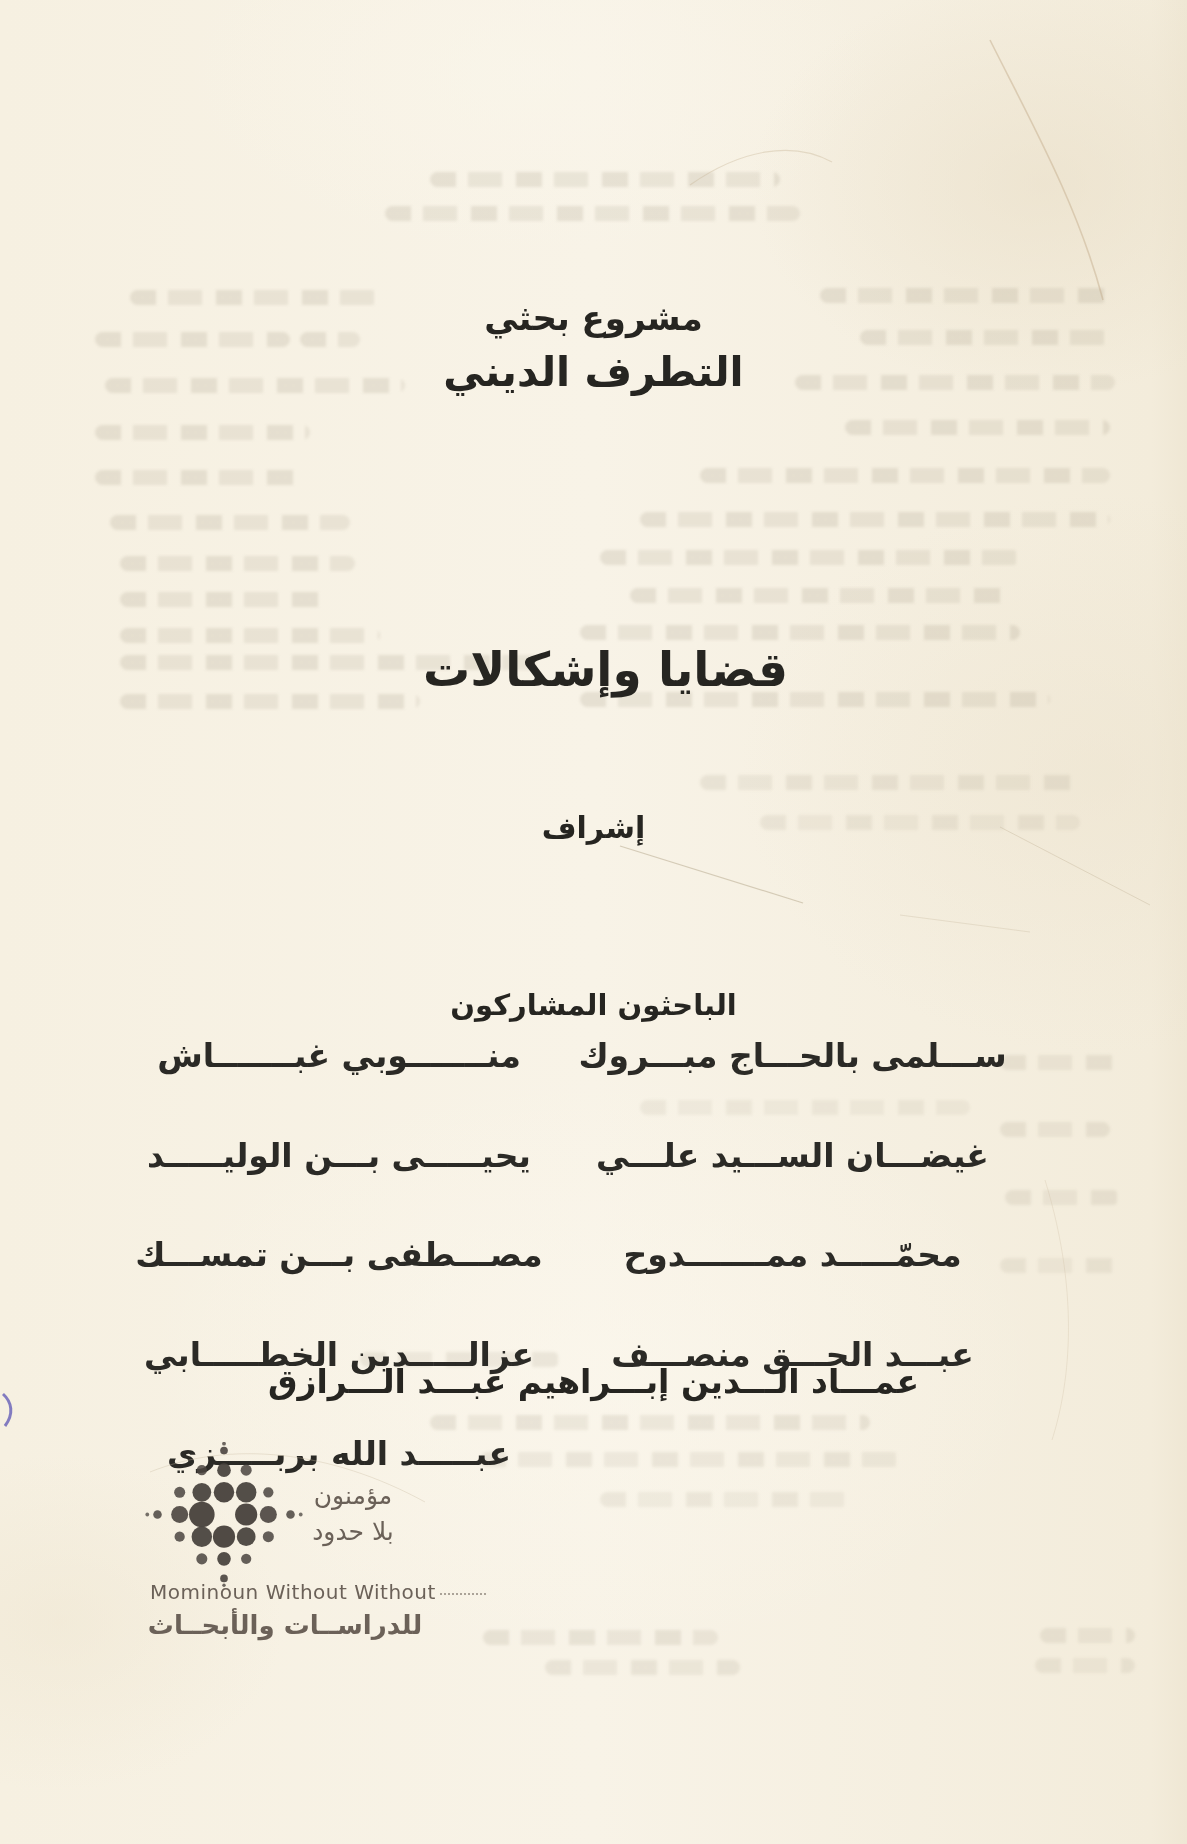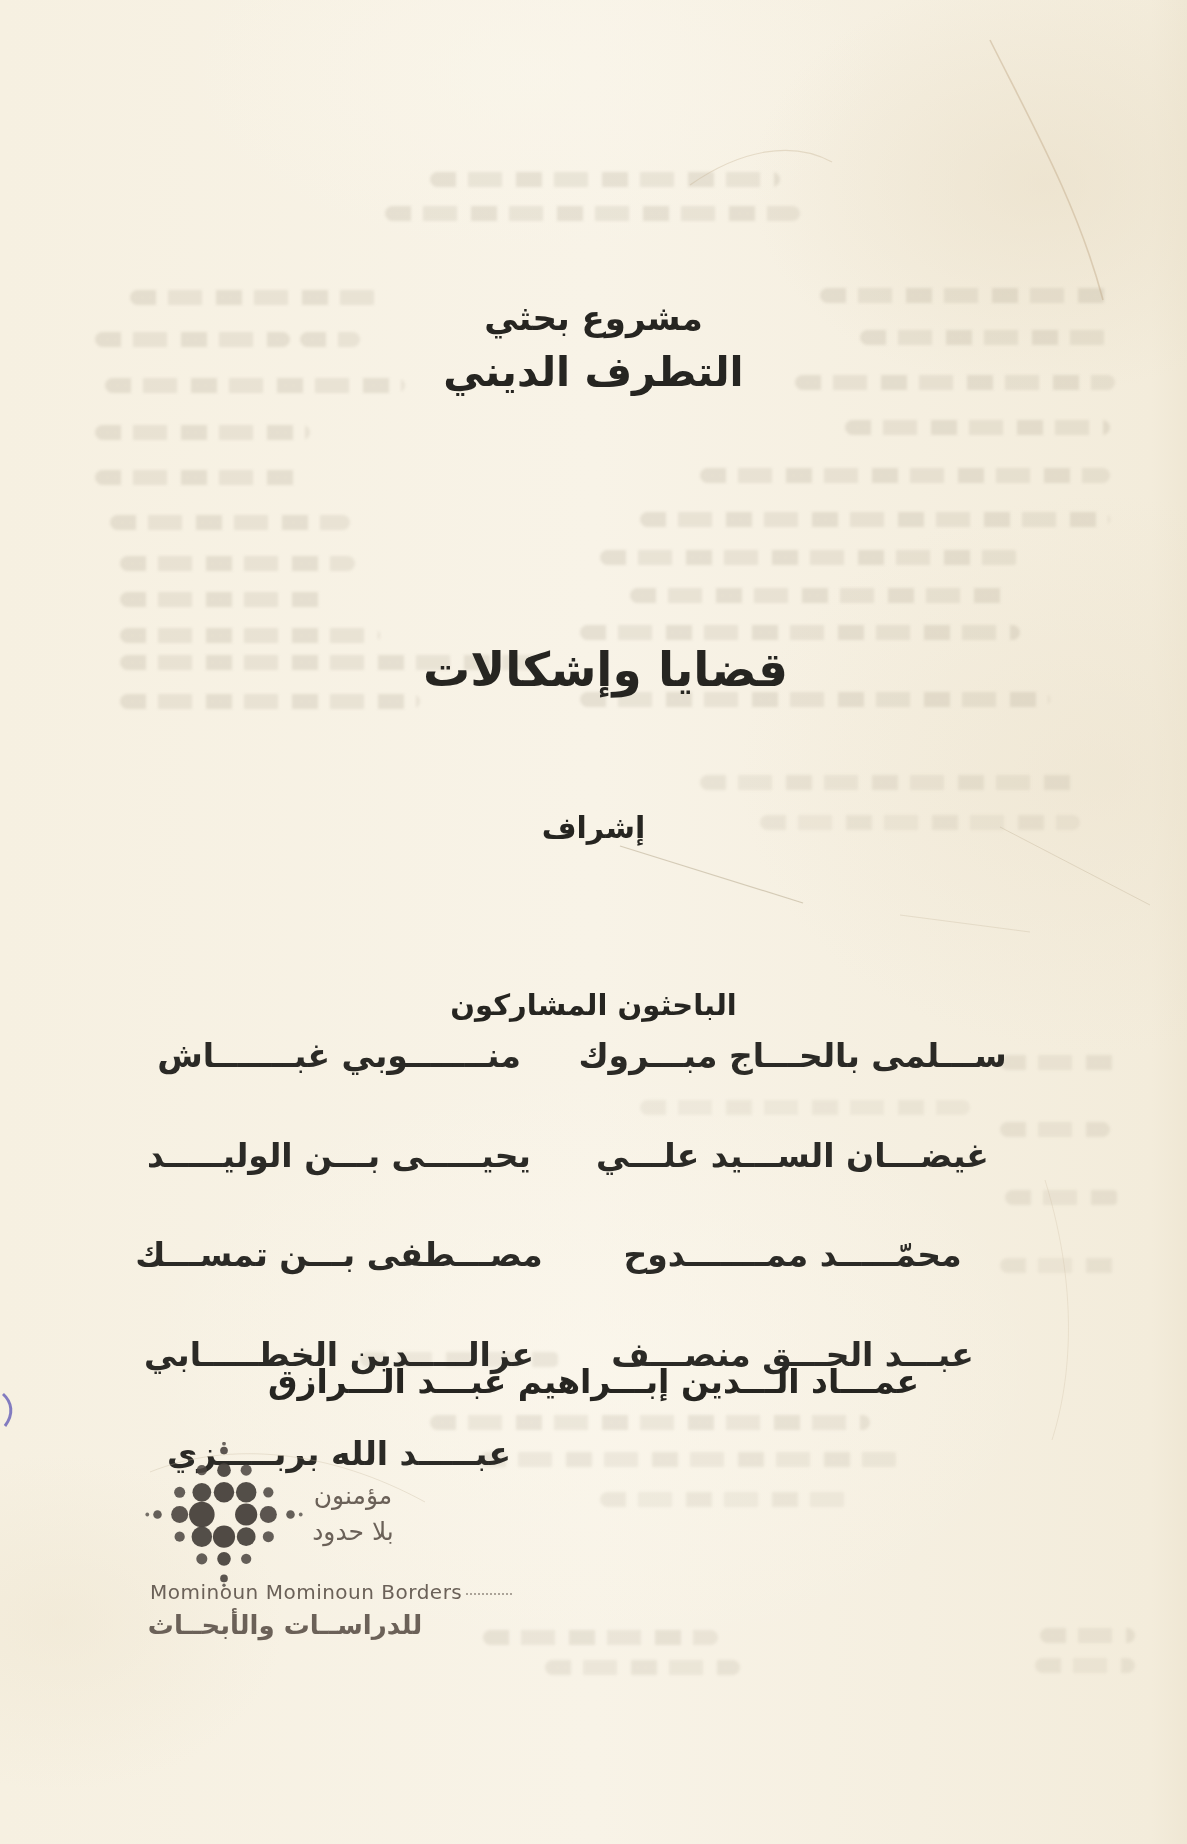--- a/index.html
+++ b/index.html
@@ -159,21 +159,21 @@
       <circle cx="121" cy="137" r="6" opacity=".85"></circle>
       <circle cx="95" cy="160" r="4.5" opacity=".9"></circle>
       <circle cx="95" cy="168" r="2" opacity=".8"></circle>
     </g>
   </svg>
   <div class="abs logo-ar ar">
     <div>مؤمنون</div>
     <div>بلا حدود</div>
   </div>
   <div class="abs logo-en">
-    <span>Mominoun Mominoun Borders</span><span class="guide-dots"></span>
+    <span>Mominoun Without Without</span><span class="guide-dots"></span>
   </div>
   <div class="abs logo-tagline ar">للدراســات والأبحــاث</div>
 
   <svg class="overlay" width="1187" height="1844" viewBox="0 0 1187 1844" aria-hidden="true">
     <path d="M990,40 C1030,120 1078,205 1103,300" stroke="rgba(193,168,136,.45)" stroke-width="1.6" fill="none"></path>
     <path d="M690,185 C740,150 792,140 832,162" stroke="rgba(200,182,152,.4)" stroke-width="1.2" fill="none"></path>
     <path d="M620,846 L803,903" stroke="rgba(180,165,138,.5)" stroke-width="1.2" fill="none"></path>
     <path d="M1000,827 L1150,905" stroke="rgba(195,180,152,.4)" stroke-width="1" fill="none"></path>
     <path d="M900,915 L1030,932" stroke="rgba(200,186,160,.35)" stroke-width="1" fill="none"></path>
     <path d="M1045,1180 C1082,1300 1068,1390 1052,1440" stroke="rgba(205,190,163,.3)" stroke-width="1" fill="none"></path>

